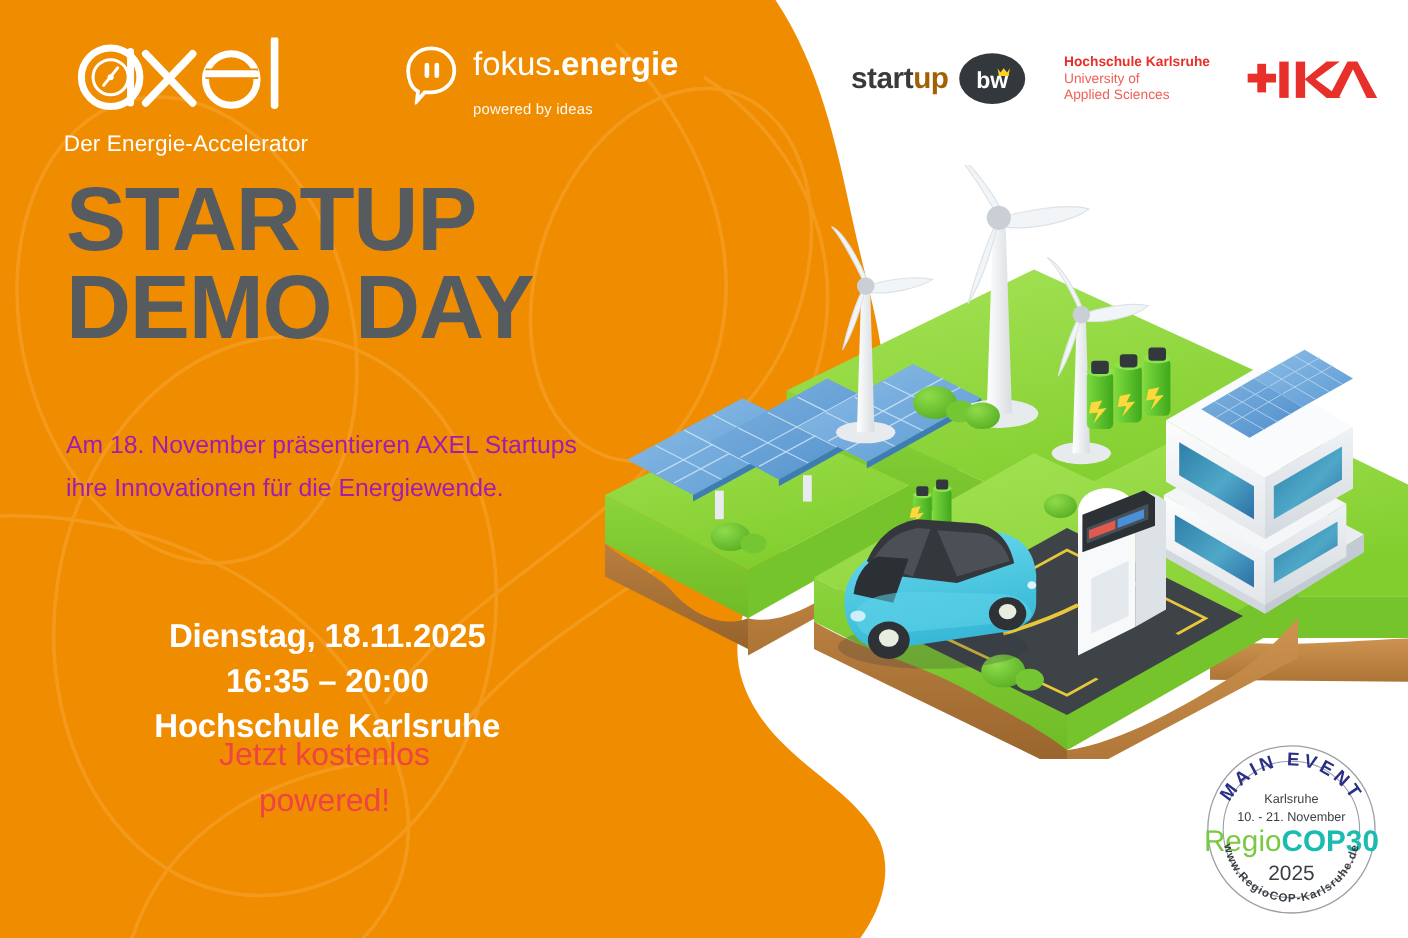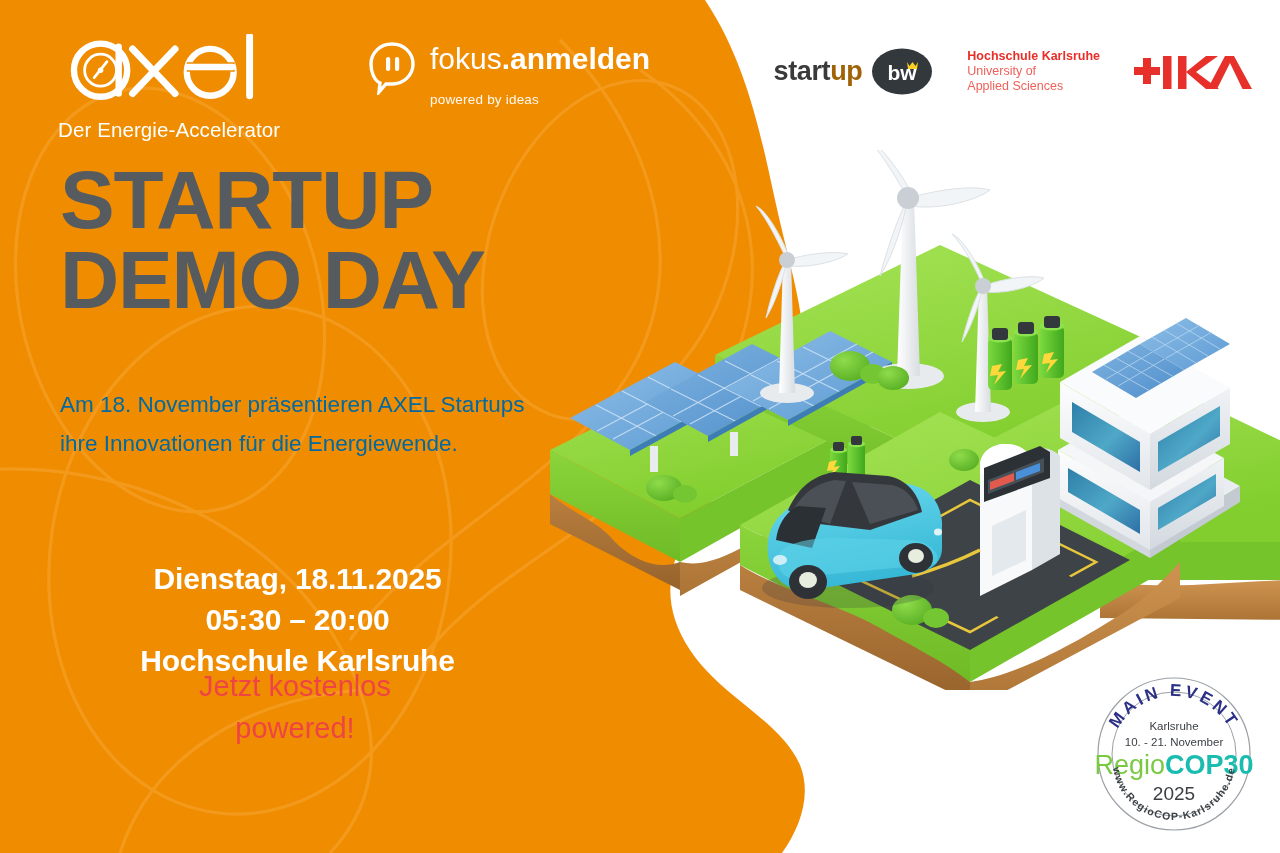--- a/index.html
+++ b/index.html
@@ -49,21 +49,21 @@
   .hka-mark { width:118px; height:44px; }
 
   
   .headline {
     position:absolute; left:60px; top:160px;
     font-size:82px; font-weight:700; color:#555b5e;
     line-height:.97; letter-spacing:-1.2px;
   }
   .subcopy {
     position:absolute; left:60px; top:385px; width:600px;
-    font-size:22.5px; color:#0369a1; line-height:1.74; font-weight:400;
+    font-size:22.5px; color:#a21caf; line-height:1.74; font-weight:400;
   }
   .details {
     position:absolute; left:0px; top:522px; width:595px;
     text-align:center; color:#ffffff;
     font-size:30px; font-weight:700; line-height:1.37; letter-spacing:-.2px;margin-top:36px;
   }
   .cta {
     position:absolute; left:0px; top:665px; width:590px;
     text-align:center; color:#ef4444;
     font-size:29px; font-weight:400; line-height:1.45;
@@ -429,21 +429,21 @@
       <div class="axel-sub">Der Energie-Accelerator</div>
     </div>
 
     <div class="fokus-block">
       <svg class="fokus-mark" viewBox="0 0 50 54">
         <path d="M25,3 C37,3 46,12 46,23 C46,34 37,43 25,43 L19,43 L12,51 L13,42 C7,39 4,31 4,23 C4,12 13,3 25,3 Z" fill="none" stroke="#ffffff" stroke-width="3.4"></path>
         <rect x="19" y="16" width="4.2" height="14" rx="2.1" fill="#ffffff"></rect>
         <rect x="28" y="16" width="4.2" height="14" rx="2.1" fill="#ffffff"></rect>
       </svg>
       <div class="fokus-text">
-        <div class="fokus-title"><span class="light">fokus</span><span class="bold">.anmelden</span></div>
+        <div class="fokus-title"><span class="light">fokus</span><span class="bold">.energie</span></div>
         <div class="fokus-tag">powered by ideas</div>
       </div>
     </div>
 
   </div>
 
   <div class="logos-right">
 
     <div class="sbw">
       <div class="sbw-word"><span>start</span><span class="up">up</span></div>
@@ -478,21 +478,21 @@
     <div>DEMO DAY</div>
   </div>
 
   <div class="subcopy">
     <div>Am 18. November präsentieren AXEL Startups</div>
     <div>ihre Innovationen für die Energiewende.</div>
   </div>
 
   <div class="details">
     <div>Dienstag, 18.11.2025</div>
-    <div>05:30 – 20:00</div>
+    <div>16:35 – 20:00</div>
     <div>Hochschule Karlsruhe</div>
   </div>
 
   <div class="cta">
     <div>Jetzt kostenlos</div>
     <div>powered!</div>
   </div>
 
   <svg class="badge" viewBox="0 0 172 172">
     <defs>

